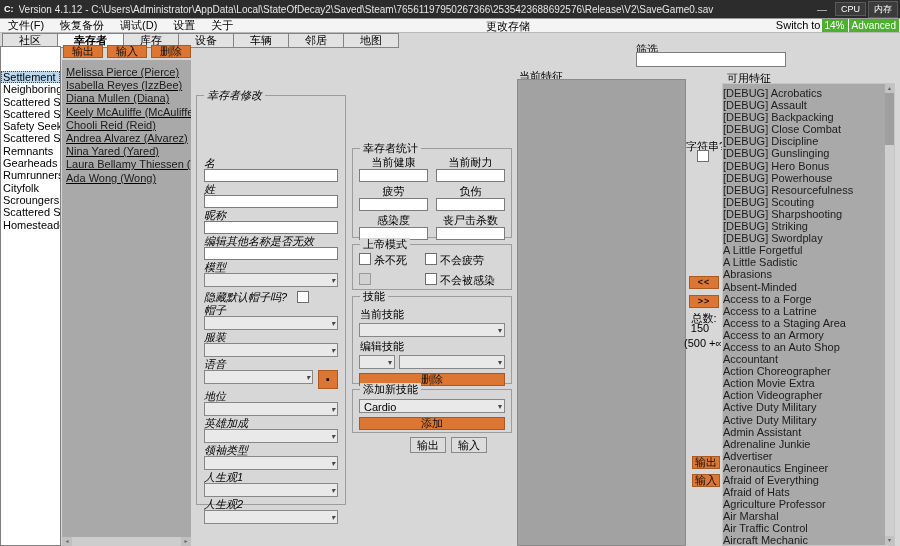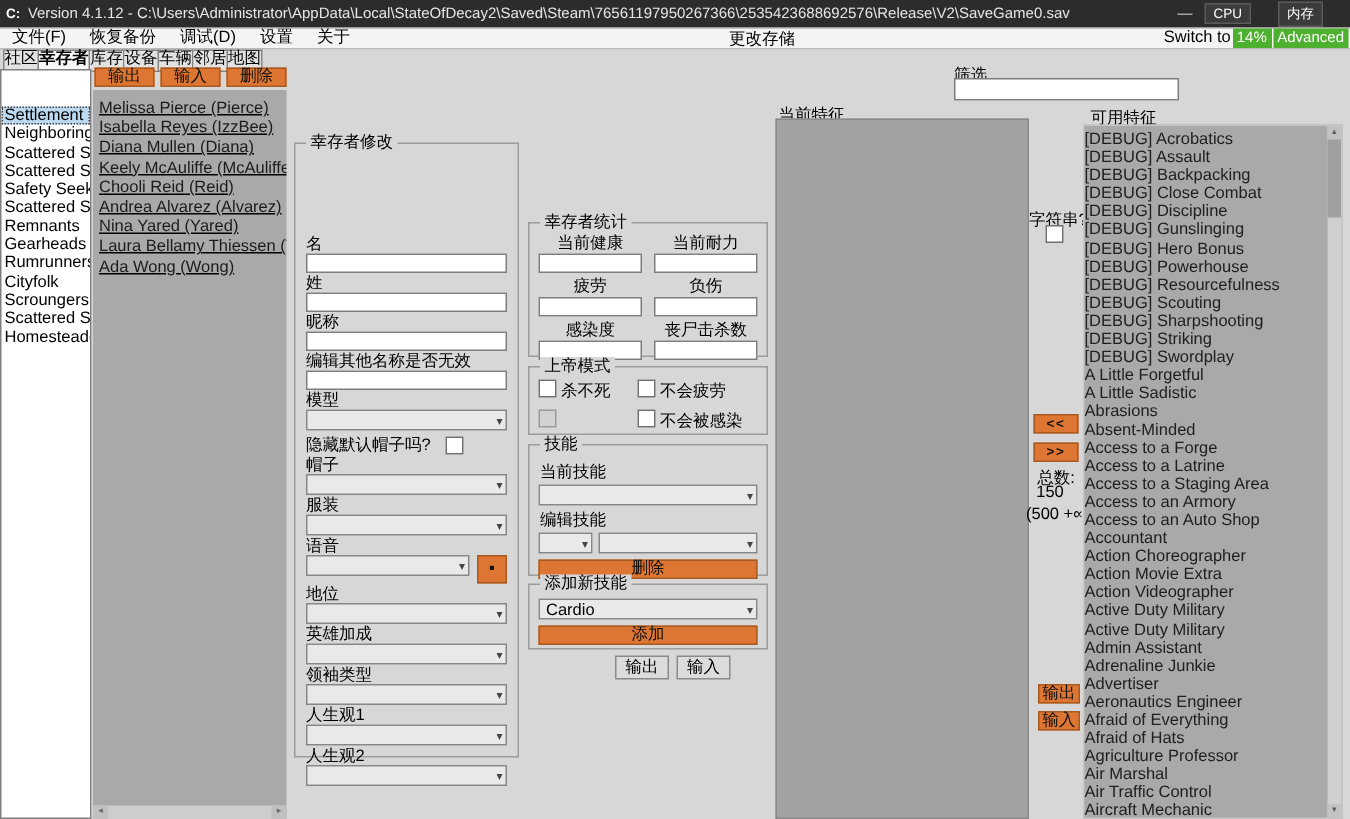--- a/index.html
+++ b/index.html
@@ -6,34 +6,34 @@
   html,body { width:900px; height:546px; overflow:hidden; }
   body { position:relative; background:#d7d7d7; font-size:11px; color:#000; }
 
   
   .titlebar { position:absolute; left:0; top:0; width:900px; height:18px; background:var(--titlebar-bg);
               color:#e6e6e6; display:flex; align-items:center; font-size:10px; white-space:nowrap; }
   .app-icon { flex:0 0 auto; margin:0 5px 0 4px; color:#fff; font-weight:bold; font-size:9px; }
   .title-text { flex:1 1 auto; overflow:hidden; text-overflow:clip; }
   .minimize { flex:0 0 auto; width:26px; text-align:center; color:#cfcfcf; }
   .perf { flex:0 0 auto; background:#3b3b3b; border:1px solid #5a5a5a; color:#fff; font-size:9px;
-          padding:1px 5px; margin-right:18px; }
+          padding:1px 5px; margin-right:2px; }
 
   
   .menubar { position:absolute; left:0; top:18px; width:900px; height:15px; background:#f4f4f4;
              border-top:1px solid #9a9a9a; border-bottom:1px solid #b9b9b9; display:flex; align-items:center; }
   .menu-items { display:flex; }
   .menu-item { padding:0 8px; line-height:13px; }
   .menu-center { position:absolute; left:478px; top:1px; }
   .menu-right { position:absolute; right:1px; top:0; display:flex; align-items:center; gap:1px; line-height:13px; }
   .green-badge { background:var(--overlay-green); color:#fff; padding:0 3px; font-size:10px; }
 
   
   .tabbar { position:absolute; left:2px; top:33px; display:flex; height:15px; }
-  .tab { background:#e2e2e2; border:1px solid #838383; border-left:none; padding:0 0; line-height:13px;font-family:Liberation Mono, monospace; }
+  .tab { background:#e2e2e2; border:1px solid #838383; border-left:none; padding:0 16px; line-height:13px; }
   .tab:first-child { border-left:1px solid #838383; }
   .tab:nth-child(2) { background:#f7f7f7; font-weight:bold; }
 
   
   .settlement-panel { position:absolute; left:0; top:46px; width:61px; height:500px; background:#fff;
                       border:1px solid #7f7f7f; overflow:hidden; }
   .srow { height:12.3px; line-height:12.3px; padding-left:2px; white-space:nowrap; overflow:hidden; }
   .settlement-rows .srow:first-child { background:var(--selection-blue); outline:1px dotted #444; outline-offset:-1px;margin-top:24px; }
 
   
@@ -52,21 +52,21 @@
   .groupbox { position:absolute; border:1px solid #9c9c9c; }
   .gb-title { position:absolute; top:-7px; left:7px; background:#d7d7d7; padding:0 3px; line-height:12px; }
   .flabel { line-height:11px; margin-top:2px; }
   .tbox { height:13px; background:#fff; border:1px solid #7d7d7d; }
   .dd { position:relative; height:14px; background:#e9e9e9; border:1px solid #878787; }
   .caret { position:absolute; right:2px; top:1px; font-size:8px; color:#454545; line-height:11px; }
   .dd-val { position:absolute; left:4px; top:1px; line-height:12px; }
   .cbox { display:inline-block; width:12px; height:12px; background:#fff; border:1px solid #6f6f6f; vertical-align:middle; }
   .cbox.disabled { background:#d2d2d2; border-color:#9b9b9b; }
 
-  #editor { left:196px; top:95px; width:150px; height:410px; padding:0 7px; }
+  #editor { left:196px; top:95px; width:150px; height:410px; padding:0 7px;font-style:italic; }
   #editor .first { margin-top:62px; }
   #editor .field { margin-bottom:1px; }
   .voice-row { display:flex; gap:5px; align-items:flex-start; }
   .voice-row .dd { flex:1; }
   .mini-orange { width:20px; height:19px; line-height:17px; }
   .hidehat-row { display:flex; align-items:center; gap:10px; margin:3px 0 2px 0; height:13px; }
 
   #stats { left:352px; top:148px; width:160px; height:90px; padding:8px 6px 0 6px; }
   .stats-grid { display:grid; grid-template-columns:1fr 1fr; column-gap:8px; row-gap:4px; }
   .stat-label { text-align:center; line-height:11px; margin-bottom:1px; }

